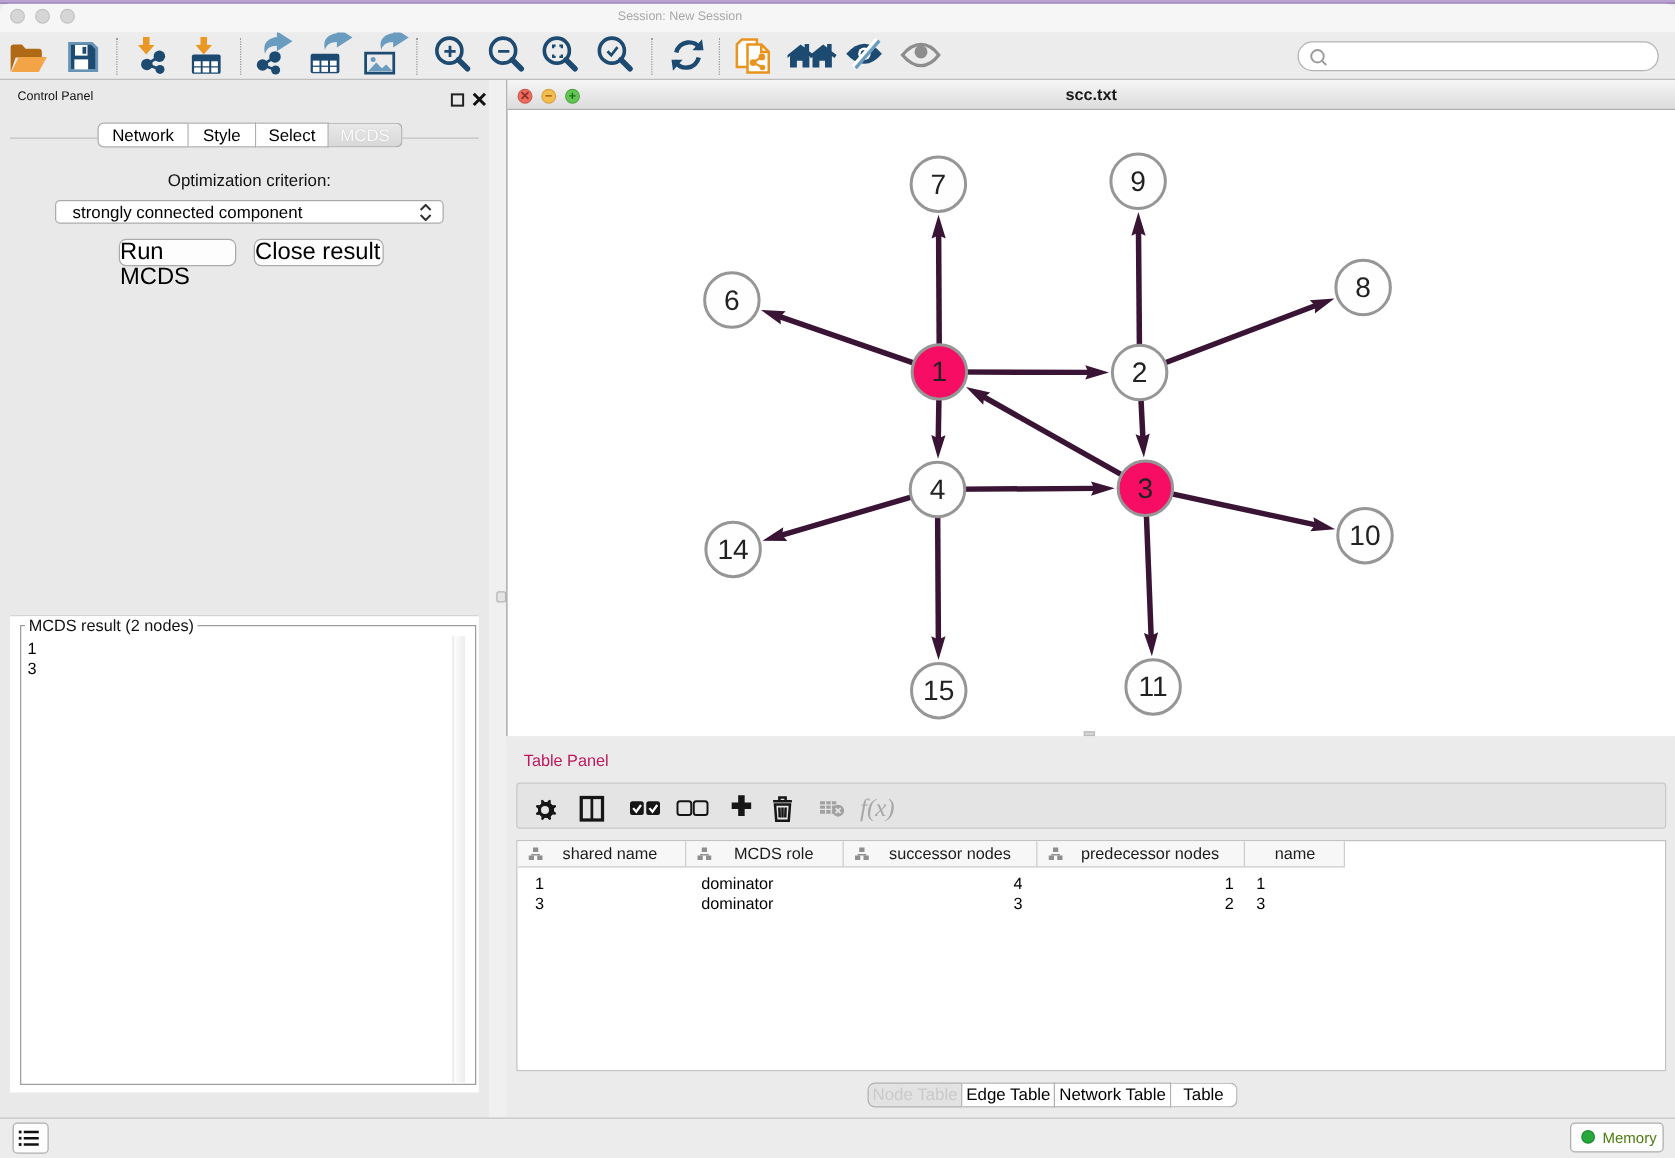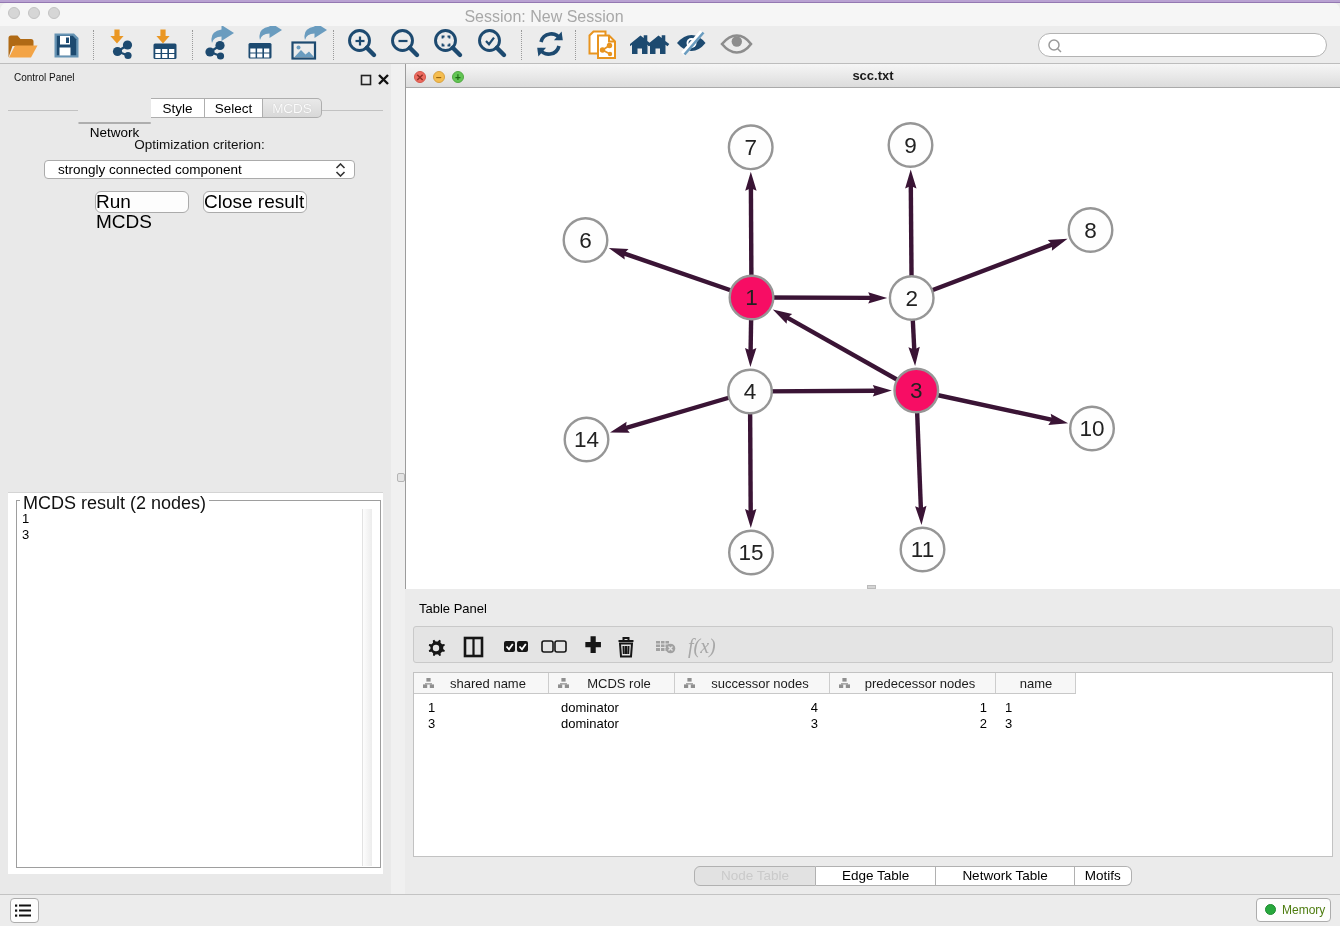--- a/index.html
+++ b/index.html
@@ -4,58 +4,58 @@
 <style>
 * { margin:0; padding:0; box-sizing:border-box; -webkit-font-smoothing:antialiased; }
 html,body { width:1340px; height:926px; overflow:hidden; background:#ececec;
   font-family:"Liberation Sans", sans-serif; }
 .abs { position:absolute; }
 #win { position:relative; width:1340px; height:926px; }
 
 #purple { left:0; top:0; width:1340px; height:3px; background:#b9a2d2; border-bottom:1px solid #9478b2; }
 #titlebar { left:0; top:3px; width:1340px; height:23px; background:#f6f6f6; border-radius:7px 7px 0 0; }
 .tl { position:absolute; top:3.5px; width:12px; height:12px; border-radius:50%; background:#d6d6d6; border:1px solid #c3c3c3; }
-#title-text { left:0; top:5px; width:1088px; text-align:center; font-size:16px; color:#a8a8a8; }
+#title-text { left:0; top:5px; width:1088px; text-align:center; font-size:10px; color:#a8a8a8; }
 
 #toolbar { left:0; top:26px; width:1340px; height:38px; background:#ececec; border-bottom:1px solid #bdbdbd; }
 .sep { position:absolute; top:4px; height:30px; width:0; border-left:1px dotted #9a9a9a; }
 #search { position:absolute; left:1038px; top:7px; width:289px; height:24px; background:#fff; border:1px solid #b3b3b3; border-radius:12px; }
 
 #cpanel { left:0; top:64px; width:391px; height:830px; background:#e9e9e9; }
 #cp-title { left:14px; top:8px; font-size:10px; color:#111; }
 #cp-tabs { left:78px; top:34px; height:20px; display:flex; font-size:13.5px; }
 .tab { border:1px solid #aeaeae; border-left:none; background:#fff; color:#000; line-height:19px; text-align:center; }
-.tab:first-child { border-left:1px solid #aeaeae; border-radius:5px 0 0 5px;margin-top:24px; }
+.tab:first-child { border-left:1px solid #aeaeae; border-radius:5px 0 0 5px; }
 .tab.sel { background:linear-gradient(#e9e9e9,#d8d8d8); color:#fcfcfc; text-shadow:0 0 1px #bbb; border-radius:0 5px 5px 0; }
 #cp-line1 { left:8px; top:46px; width:70px; height:0; border-top:1px solid #c2c2c2; }
 #cp-line2 { left:322px; top:46px; width:61px; height:0; border-top:1px solid #c2c2c2; }
 #opt-label { left:0px; top:73px; width:399px; text-align:center; font-size:13.5px; color:#111; }
 #dropdown { left:44px; top:96px; width:311px; height:19px; background:#fff; border:1px solid #ababab; border-radius:4px; font-size:13.5px; line-height:17px; padding-left:13px; color:#000; }
 .btn { position:absolute; top:127px; height:22px; background:#fdfdfd; border:1px solid #ababab; border-radius:6px; font-size:19px; color:#000; text-align:left; line-height:20px; }
 #mcds-view { left:8px; top:428px; width:375px; height:382px; background:#fff; border-top:1px solid #d4d4d4; }
 #mcds-box { left:16px; top:436px; width:365px; height:368px; border:1px solid #9e9e9e; }
-#mcds-label { left:20px; top:429px; background:#fff; padding:0 3px; font-size:18px; color:#111; }
+#mcds-label { left:20px; top:429px; background:#fff; padding:0 3px; font-size:13px; color:#111; }
 #mcds-text { left:22px; top:447px; font-size:13px; color:#000; line-height:16.2px; }
 #mcds-scroll { left:362px; top:445px; width:10px; height:357px; background:linear-gradient(to right,#fdfdfd,#ececec); border-left:1px solid #e2e2e2; }
 
 #gutter { left:391px; top:64px; width:14px; height:830px; background:#f0f0f0; }
 #ghandle { left:397px; top:473px; width:8px; height:9px; background:#e4e4e4; border:1px solid #b5b5b5; border-radius:2px; }
 
 #netpanel { left:405px; top:64px; width:935px; height:525px; background:#fff; border-left:1px solid #9c9c9c; }
 #net-titlebar { left:0; top:0; width:934px; height:24px; background:linear-gradient(#f6f6f6,#dcdcdc); border-bottom:1px solid #aaa; }
 #net-title { left:0; top:4px; width:934px; text-align:center; font-size:13px; font-weight:bold; color:#1a1a1a; }
 .mac { position:absolute; top:7px; width:12px; height:12px; border-radius:50%; font-size:10px; line-height:11px; text-align:center; font-weight:bold; }
 #graph { left:0; top:25px; }
 #net-grip { left:461px; top:521px; width:9px; height:4px; background:#d4d4d4; border:1px solid #bbb; }
 
 #tpanel { left:405px; top:589px; width:935px; height:305px; background:#ebebeb; }
-#tp-title { left:14px; top:12px; font-size:13px; color:#000000; }
+#tp-title { left:14px; top:12px; font-size:13px; color:#be185d; }
 #tp-toolbar { left:8px; top:37px; width:920px; height:37px; background:#e4e4e4; border:1px solid #c9c9c9; border-radius:3px; }
 #tbl { left:8px; top:83px; width:920px; height:185px; background:#fff; border:1px solid #c2c2c2; }
-.btab { border:1px solid #b1b1b1; border-left:none; background:#fff; color:#000; padding:0 26px; line-height:18px; }
+.btab { border:1px solid #b1b1b1; border-left:none; background:#fff; color:#000; padding:0 3px; line-height:18px; }
 .btab:first-child { border-left:1px solid #b1b1b1; border-radius:6px 0 0 6px; }
 .btab:last-child { border-radius:0 6px 6px 0; }
 .btab.sel { background:#e2e2e2; color:#cacaca; }
 #btabs { left:289px; top:277px; height:20px; display:flex; font-size:13.5px; }
 
 #statusbar { left:0; top:894px; width:1340px; height:32px; background:#ececec; border-top:1px solid #c3c3c3; }
 #listbtn { left:10px; top:3px; width:29px; height:25px; background:#fdfdfd; border:1px solid #adadad; border-radius:4px; }
 #membtn { left:1256px; top:3px; width:75px; height:24px; background:#fdfdfd; border:1px solid #adadad; border-radius:4px; font-size:12px; color:#4d7c0f; }
 </style>
 </head>
@@ -374,21 +374,21 @@
 <text x="147" y="54.5" font-size="13" fill="#000">dominator</text>
 <text x="404" y="54.5" text-anchor="end" font-size="13" fill="#000">3</text>
 <text x="573" y="54.5" text-anchor="end" font-size="13" fill="#000">2</text>
 <text x="591" y="54.5" font-size="13" fill="#000">3</text>
 </svg>
     </div>
     <div class="abs" id="btabs">
       <div class="btab sel">Node Table</div>
         <div class="btab">Edge Table</div>
         <div class="btab">Network Table</div>
-        <div class="btab" style="padding:0 10px">Motifs</div>
+        <div class="btab" style="padding:0 10px">Table</div>
     </div>
   </div>
 
   <div class="abs" id="statusbar">
     <div class="abs" id="listbtn">
       <svg width="27" height="23">
           <g stroke="#111" stroke-width="2">
             <line x1="8" y1="6.5" x2="20" y2="6.5"></line>
             <line x1="8" y1="11.5" x2="20" y2="11.5"></line>
             <line x1="8" y1="16.5" x2="20" y2="16.5"></line>

